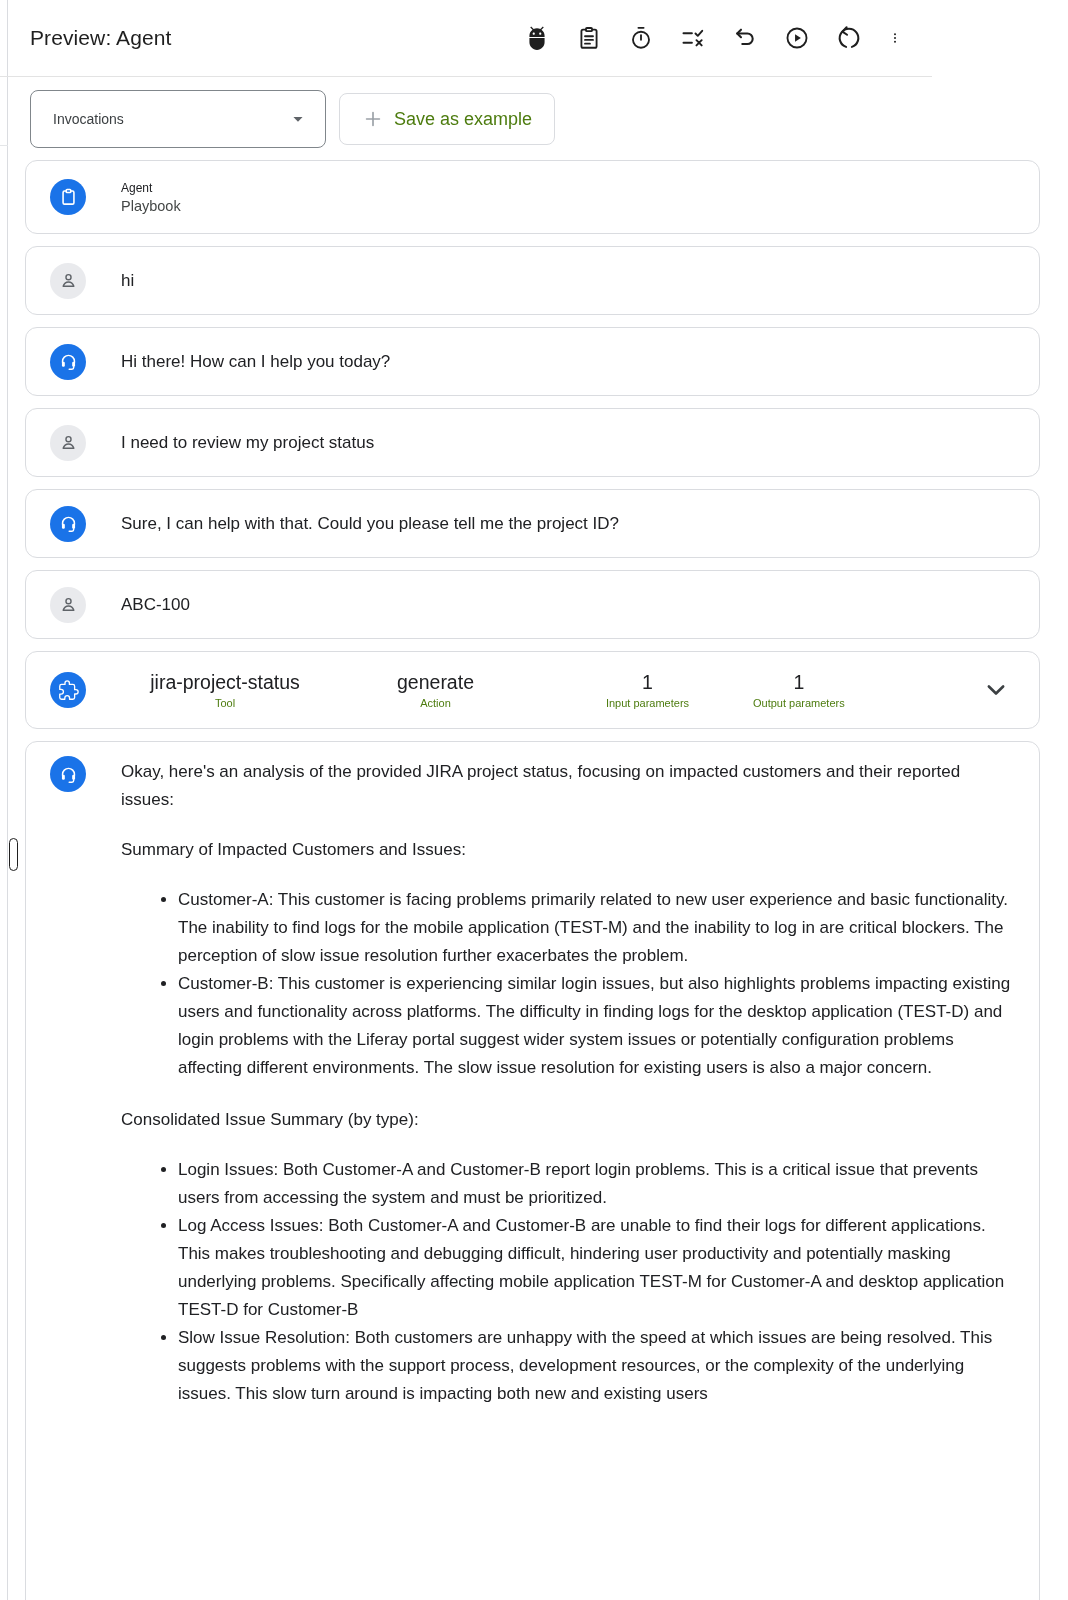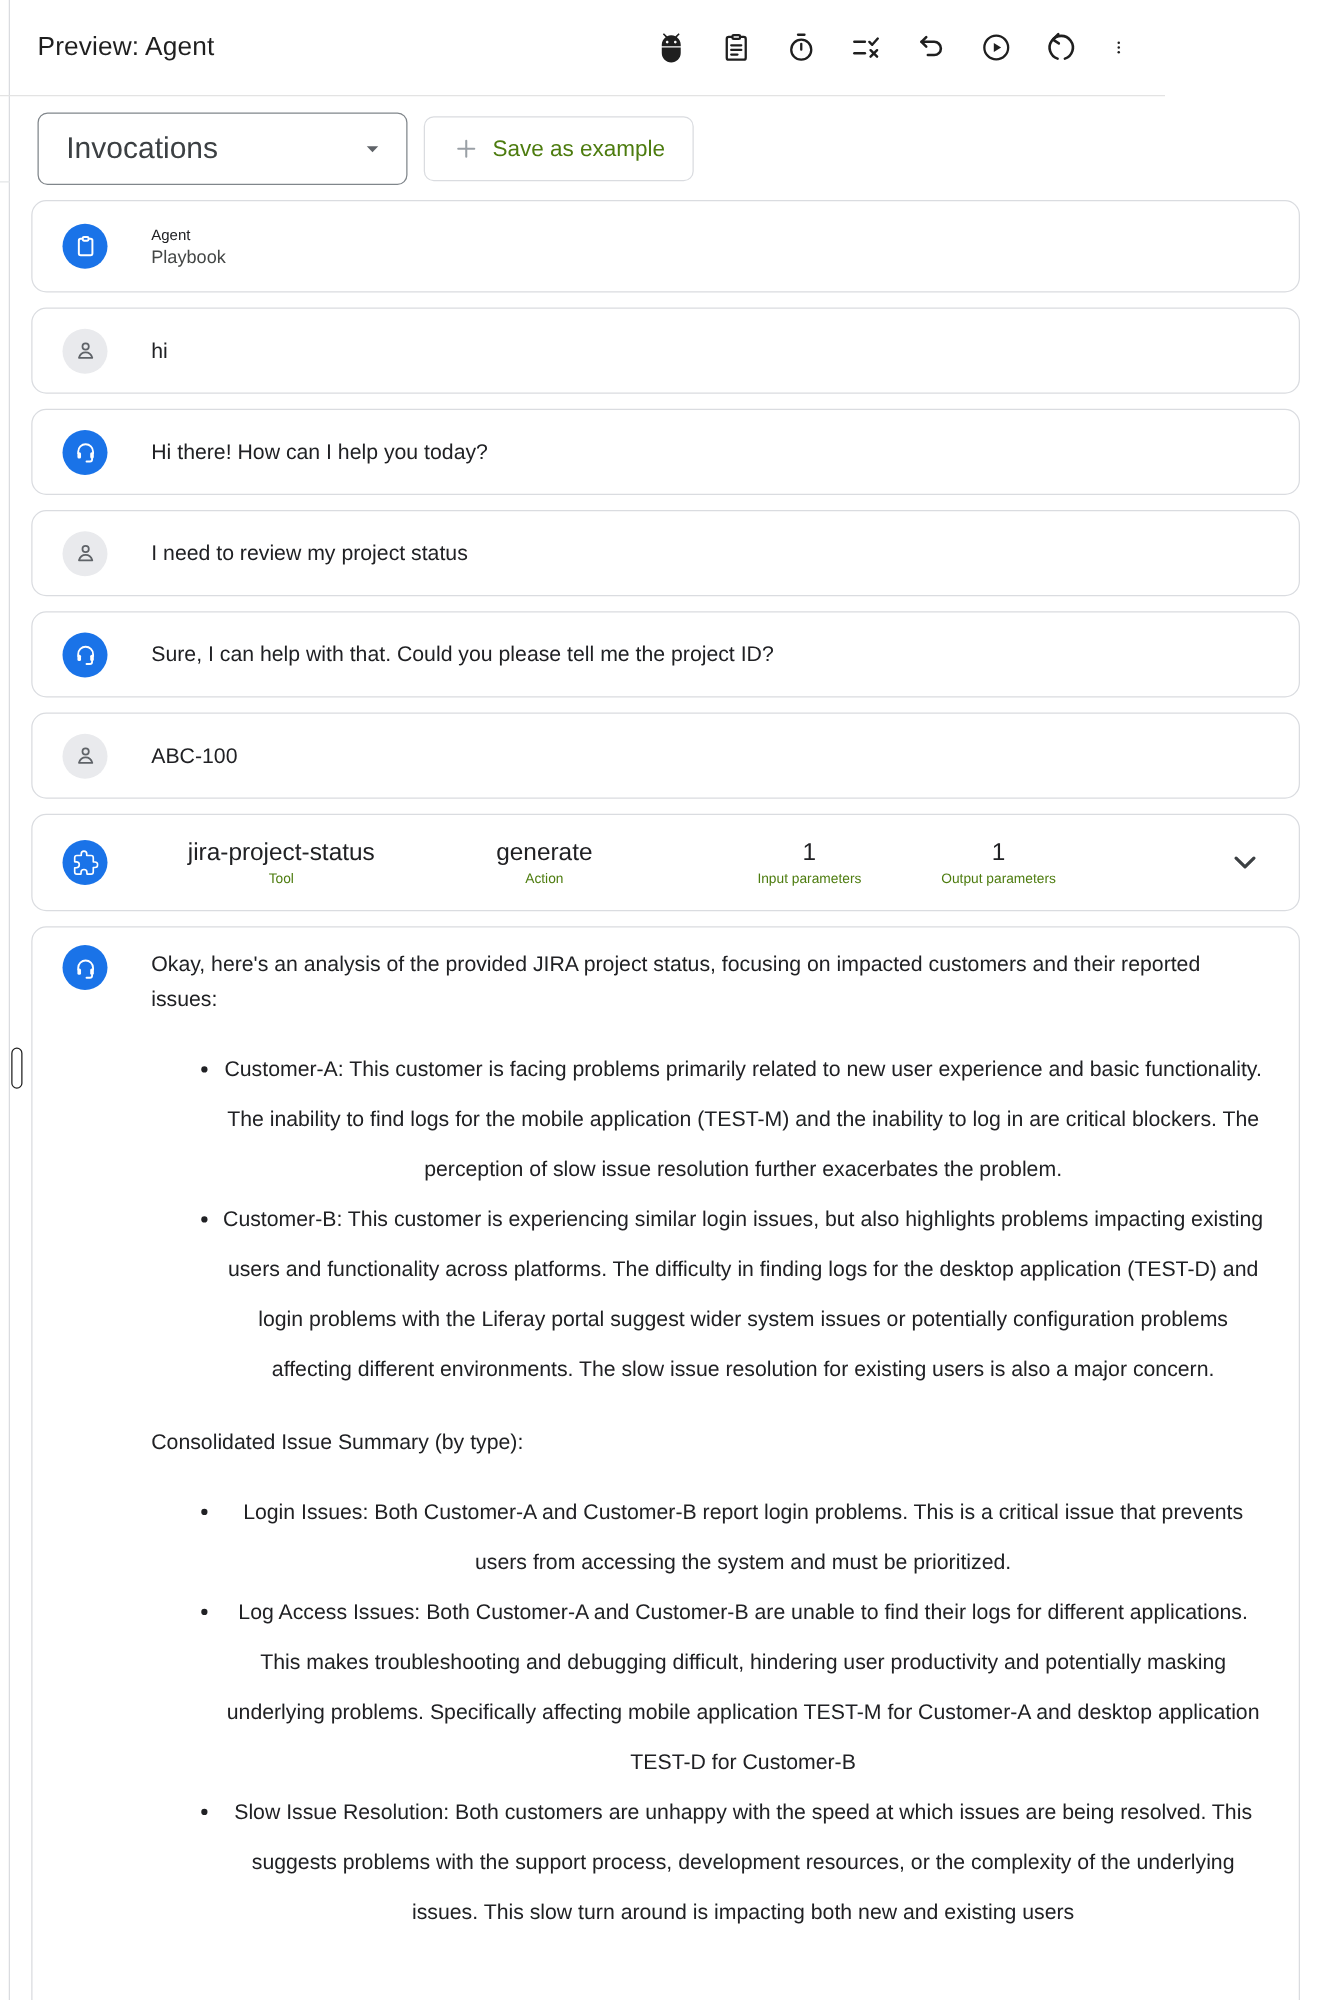--- a/index.html
+++ b/index.html
@@ -20,21 +20,21 @@
   .header-title { font-size:21px; color:#1f1f1f; letter-spacing:.1px; }
   .header-icons { margin-left:auto; display:flex; align-items:center; gap:26px; }
   .hicon { width:26px; height:26px; color:#1f1f1f; display:flex; align-items:center; justify-content:center; cursor:pointer; }
   .hicon svg { width:26px; height:26px; }
   .hicon.narrow { width:14px; }
 
   
   .toolbar { position:absolute; left:30px; top:90px; display:flex; align-items:flex-start; gap:13px; }
   .select-box { width:296px; height:58px; border:1px solid #80868b; border-radius:8px;
     display:flex; align-items:center; padding:0 16px 0 22px; background:#fff; cursor:pointer; }
-  .select-box .label { font-size:24px; color:#3c4043; }
+  .select-box .label { font-size:14px; color:#3c4043; }
   .select-box .caret { margin-left:auto; width:22px; height:22px; color:#5f6368; }
   .save-btn { height:52px; margin-top:3px; border:1px solid #dadce0; border-radius:8px;
     background:#fff; display:flex; align-items:center; gap:10px; padding:0 22px; cursor:default; }
   .save-btn .plus { width:22px; height:22px; color:#9aa0a6; }
   .save-btn .txt { font-size:18px; color:#4d7c0f; }
 
   
   .cards { position:absolute; left:25px; top:160px; width:1015px; display:flex; flex-direction:column; gap:12px; }
   .card { background:#fff; border:1px solid #dadce0; border-radius:12px;
     display:flex; align-items:center; padding:0 28px 0 24px; }
@@ -63,21 +63,21 @@
   .tcol.c2 { width:213px; }
   .tcol.c3 { width:211px; }
   .expand { margin-left:auto; width:30px; height:30px; color:#3c4043; cursor:pointer; }
 
   
   .card.final { height:880px; align-items:flex-start; padding:16px 28px 0 24px; position:relative; }
   .card.final .avatar { margin-top:-2px; }
   .response { margin-left:35px; font-size:17px; line-height:28px; color:#202124; width:896px; }
   .response p { margin:0 0 22px 0; }
   .response ul { margin:8px 0 24px 0; padding-left:57px; }
-  .response li { line-height:40px;text-align:center; }
+  .response li { line-height:28px; }
 </style>
 </head>
 <body>
 
 <div class="root">
   <div class="panel-vline"></div>
   <div class="sliver-line"></div>
 
   <div class="header">
     <div class="header-title">Preview: Agent</div>
@@ -260,20 +260,21 @@
       <div class="avatar blue">
         <svg viewBox="0 0 24 24" fill="none" stroke="#ffffff" stroke-width="1.7" stroke-linecap="round">
           <path d="M5.2 13.2v-1.4a6.8 6.8 0 0 1 13.6 0v1.4"></path>
           <rect x="4.5" y="12.4" width="3.3" height="5.6" rx="1.4" fill="#ffffff" stroke="none"></rect>
           <rect x="16.2" y="12.4" width="3.3" height="5.6" rx="1.4" fill="#ffffff" stroke="none"></rect>
           <path d="M17.9 18v.9a1.9 1.9 0 0 1-1.9 1.9h-3.2"></path>
         </svg>
       </div>
       <div class="response">
         <p>Okay, here's an analysis of the provided JIRA project status, focusing on impacted customers and their reported issues:</p>
+        <p>Summary of Impacted Customers and Issues:</p>
         <ul>
           <li>Customer-A: This customer is facing problems primarily related to new user experience and basic functionality. The inability to find logs for the mobile application (TEST-M) and the inability to log in are critical blockers. The perception of slow issue resolution further exacerbates the problem.</li>
           <li>Customer-B: This customer is experiencing similar login issues, but also highlights problems impacting existing users and functionality across platforms. The difficulty in finding logs for the desktop application (TEST-D) and login problems with the Liferay portal suggest wider system issues or potentially configuration problems affecting different environments. The slow issue resolution for existing users is also a major concern.</li>
         </ul>
         <p>Consolidated Issue Summary (by type):</p>
         <ul>
           <li>Login Issues: Both Customer-A and Customer-B report login problems. This is a critical issue that prevents users from accessing the system and must be prioritized.</li>
           <li>Log Access Issues: Both Customer-A and Customer-B are unable to find their logs for different applications. This makes troubleshooting and debugging difficult, hindering user productivity and potentially masking underlying problems. Specifically affecting mobile application TEST-M for Customer-A and desktop application TEST-D for Customer-B</li>
           <li>Slow Issue Resolution: Both customers are unhappy with the speed at which issues are being resolved. This suggests problems with the support process, development resources, or the complexity of the underlying issues. This slow turn around is impacting both new and existing users</li>
         </ul>

